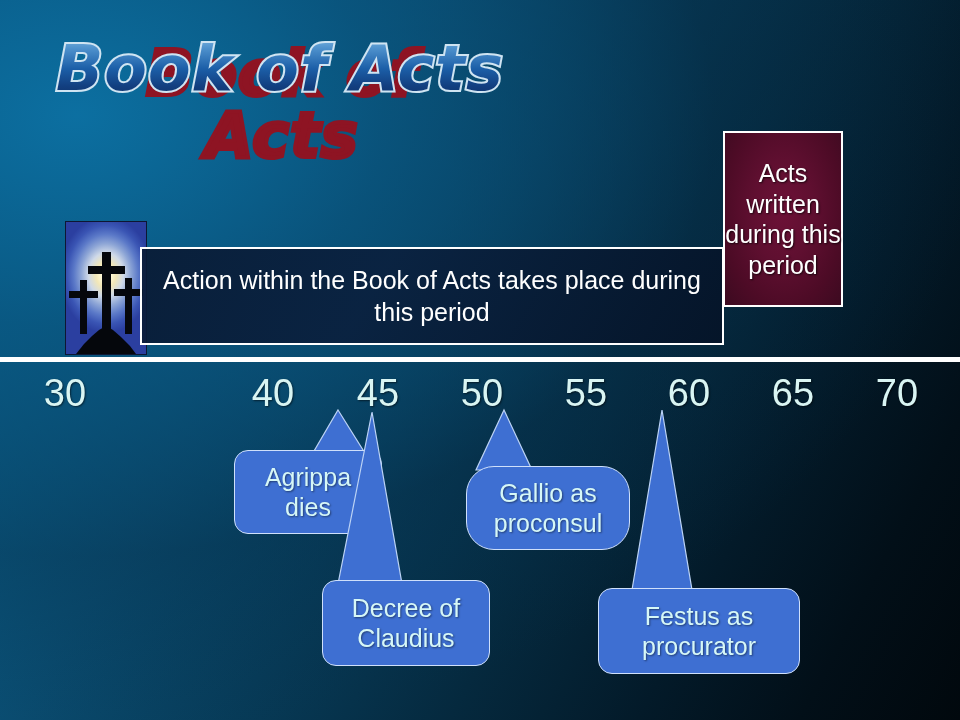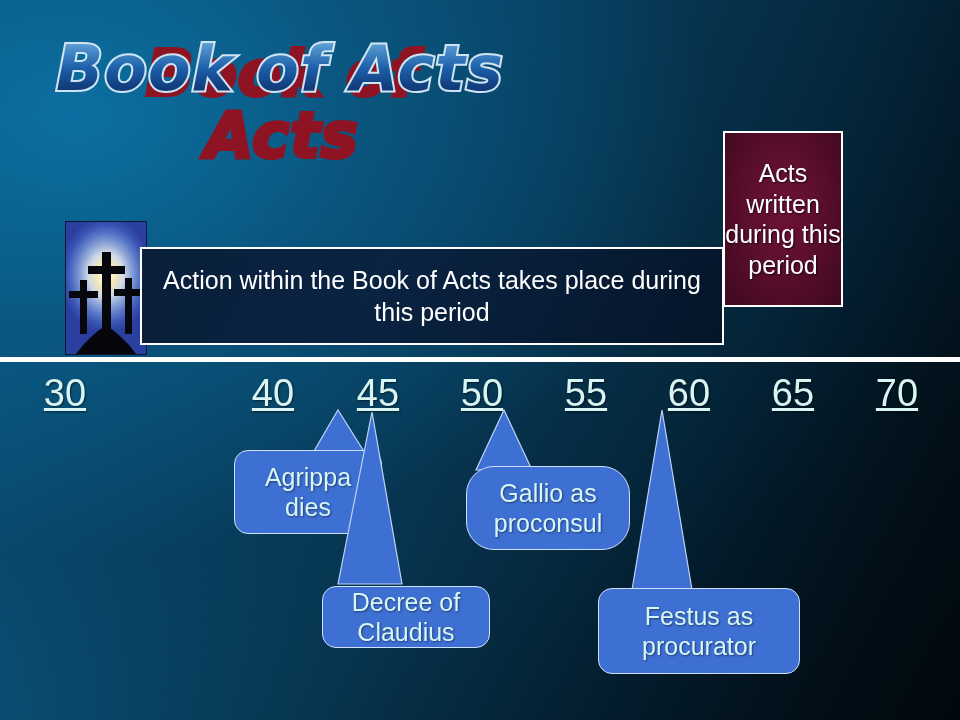--- a/index.html
+++ b/index.html
@@ -144,21 +144,20 @@
   .tick {
     position: absolute;
     top: 0;
     width: 80px;
     margin-left: -40px;
     text-align: center;
     color: #d9f5f3;
     font-size: 38px;
     line-height: 1;
     text-shadow: 1px 1px 2px rgba(0,0,0,0.55);
-    text-decoration: underline;
   }
 
   
   .callout { position: absolute; }
   .callout .tail {
     position: absolute;
     overflow: visible;
   }
   .callout .tail polygon {
     fill: #3e6fd2;
@@ -242,21 +241,21 @@
         <span>Agrippa</span><br>
         <span>dies</span>
       </div>
     </div>
   </div>
 
   <div class="callout">
     <svg class="tail" style="left:330px; top:412px;" width="80" height="175" viewBox="0 0 80 175">
       <polygon points="42,0 72,172 8,172"></polygon>
     </svg>
-    <div class="bubble" style="left:322px; top:580px; width:168px; height:62px;margin-top:6px;">
+    <div class="bubble" style="left:322px; top:580px; width:168px; height:86px;">
       <div>
         <span>Decree of</span><br>
         <span>Claudius</span>
       </div>
     </div>
   </div>
 
   <div class="callout">
     <svg class="tail" style="left:476px; top:410px;" width="70" height="62" viewBox="0 0 70 62">
       <polygon points="28,0 56,60 0,60"></polygon>

